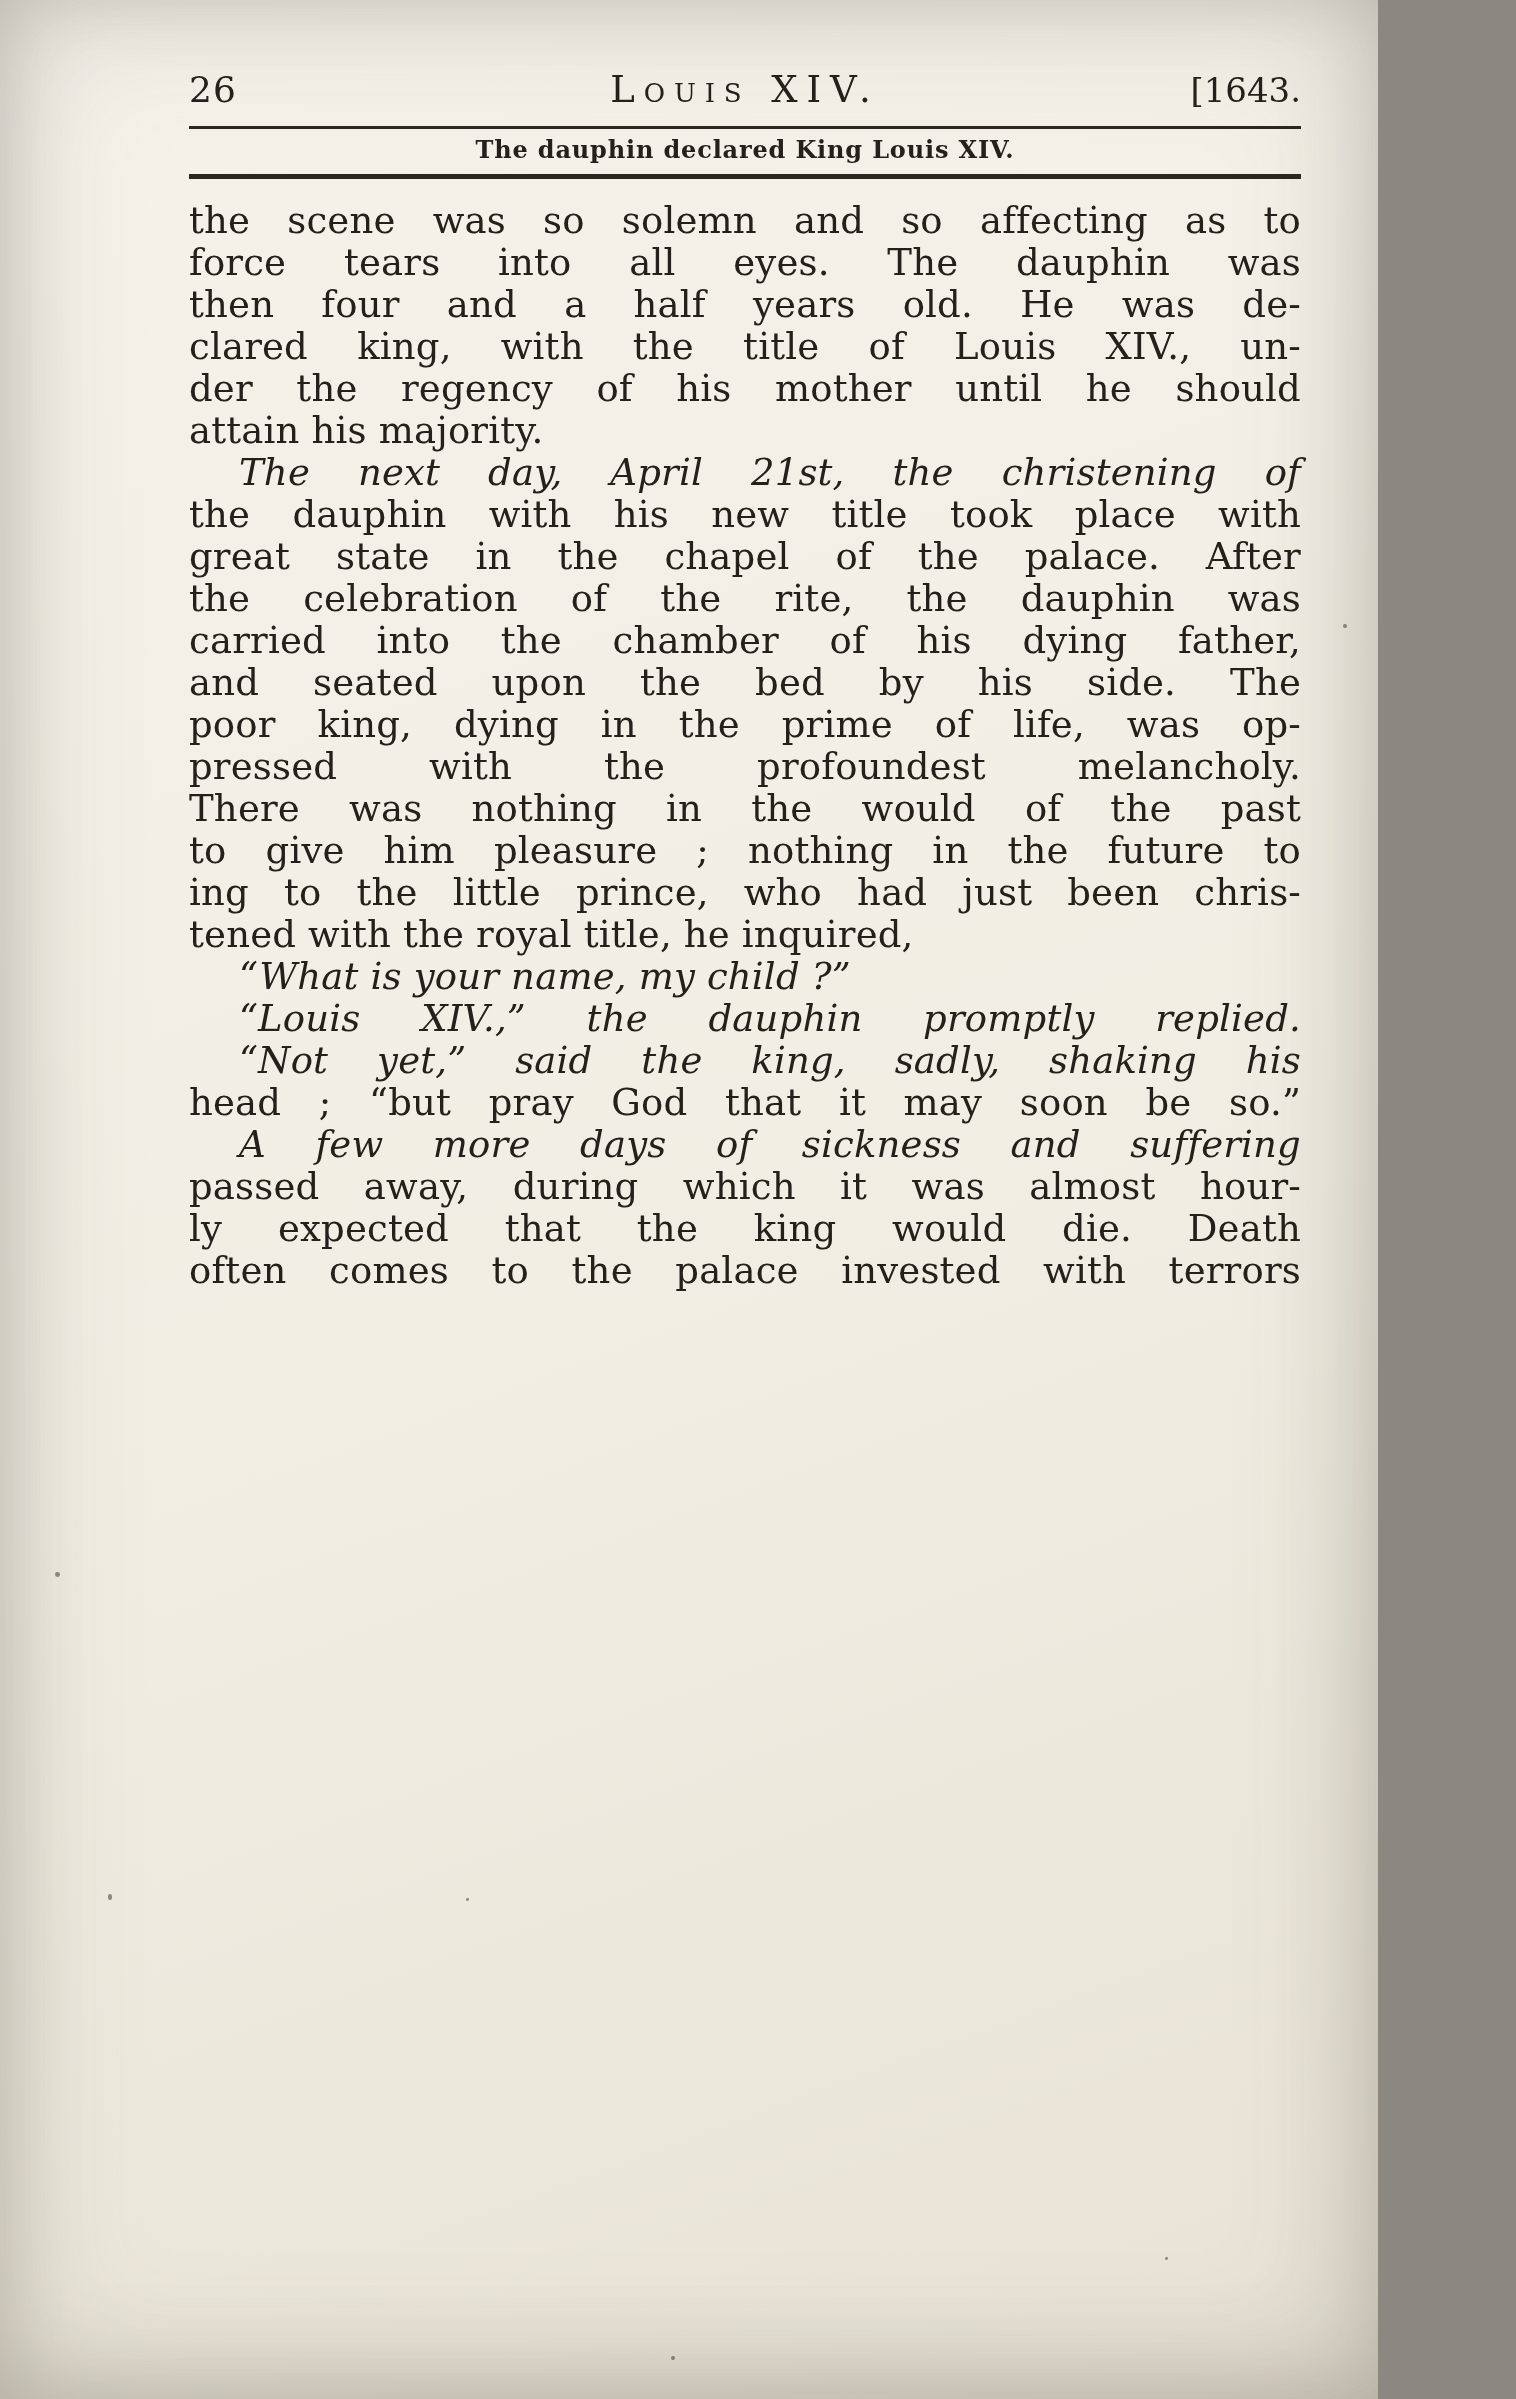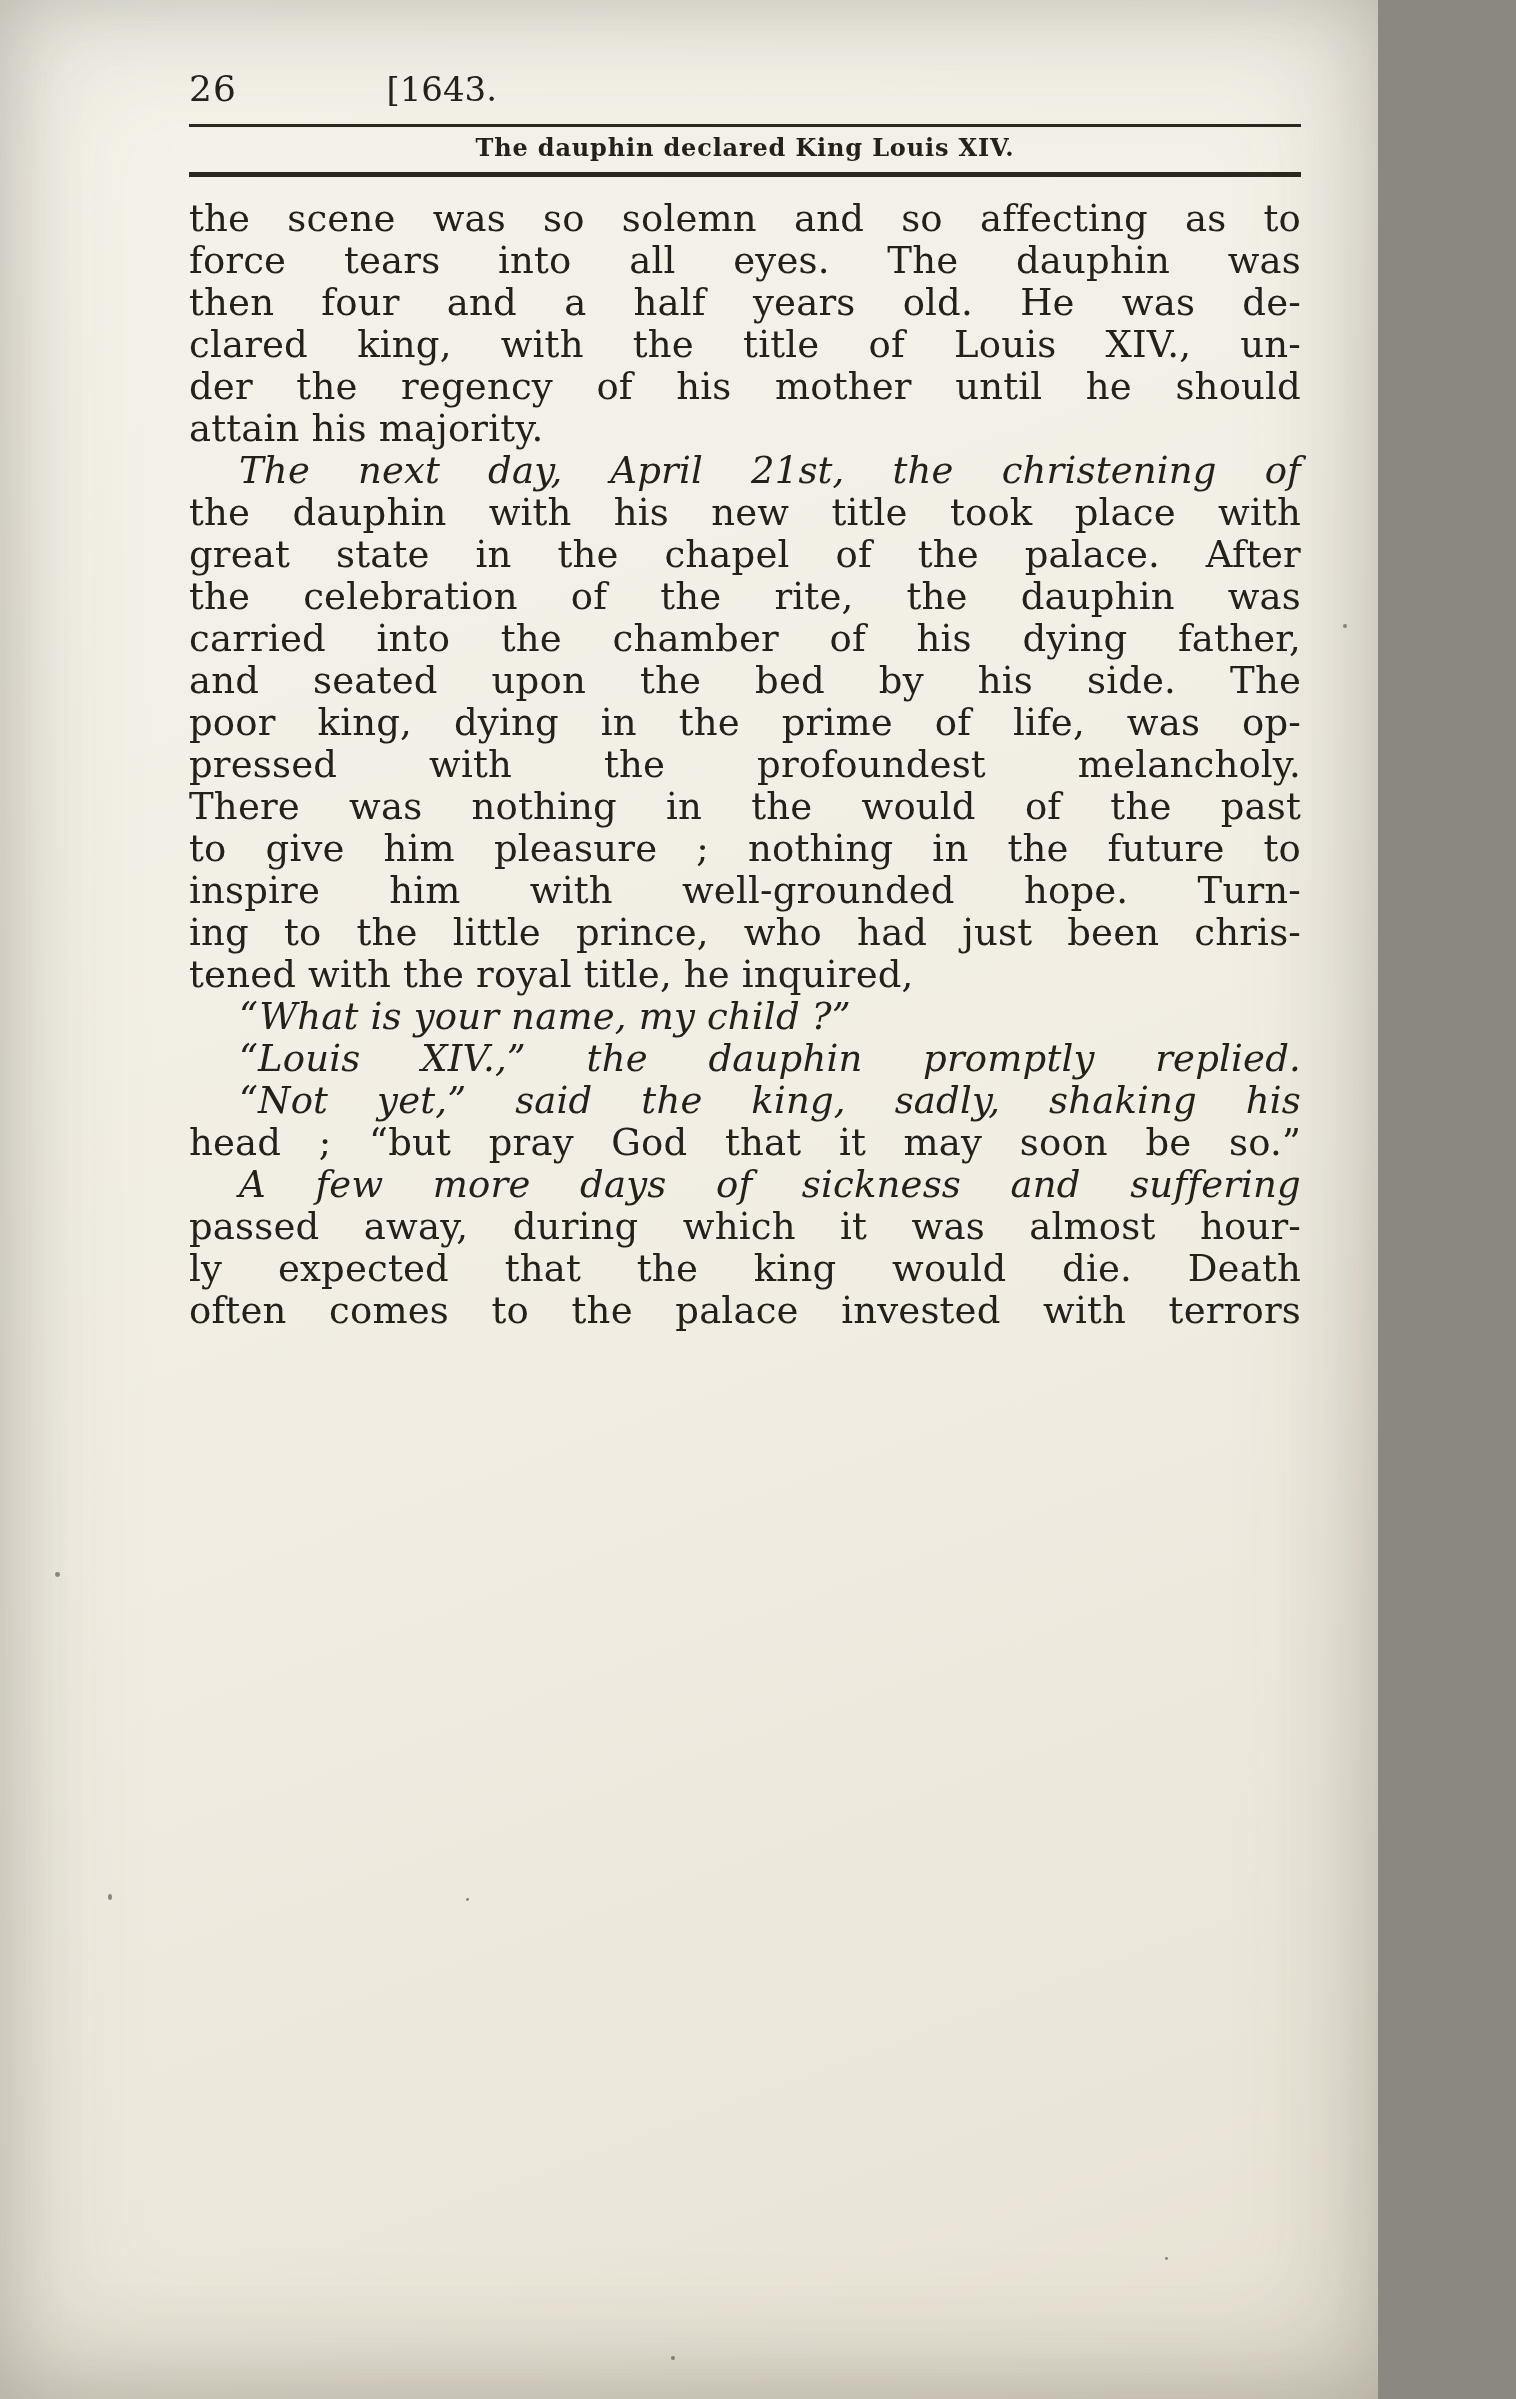--- a/index.html
+++ b/index.html
@@ -75,20 +75,21 @@
   }
 </style>
 </head>
 <body>
 
 <div class="page">
   <div class="content">
 
     <div class="header-row">
       <div class="page-number">26</div>
+      <div class="running-title">Louis XIV.</div>
       <div class="folio-year">[1643.</div>
     </div>
 
     <div class="rule rule-thin"></div>
 
     <div class="running-head">The dauphin declared King Louis XIV.</div>
 
     <div class="rule rule-thick"></div>
 
     <div class="page-body" id="page-body">
@@ -104,21 +105,20 @@
           <div class="line indent">The next day, April 21st, the christening of</div>
           <div class="line">the dauphin with his new title took place with</div>
           <div class="line">great state in the chapel of the palace.  After</div>
           <div class="line">the celebration of the rite, the dauphin was</div>
           <div class="line">carried into the chamber of his dying father,</div>
           <div class="line">and seated upon the bed by his side.  The</div>
           <div class="line">poor king, dying in the prime of life, was op-</div>
           <div class="line">pressed with the profoundest melancholy.</div>
           <div class="line">There was nothing in the would of the past</div>
           <div class="line">to give him pleasure ; nothing in the future to</div>
-          <div class="line">inspire him with well-grounded hope.  Turn-</div>
           <div class="line">ing to the little prince, who had just been chris-</div>
           <div class="line last">tened with the royal title, he inquired,</div>
         </div>
         <div>
           <div class="line indent last">“What is your name, my child ?”</div>
         </div>
         <div>
           <div class="line indent">“Louis XIV.,” the dauphin promptly replied.</div>
         </div>
         <div>

